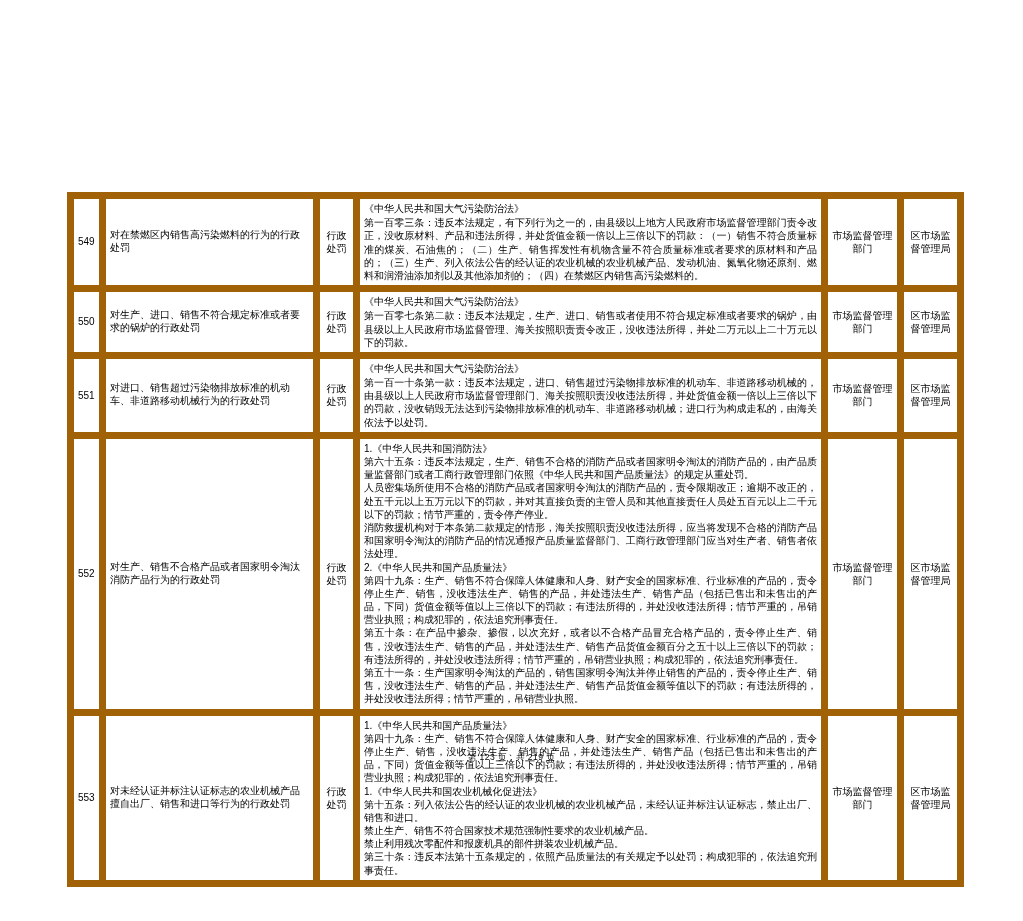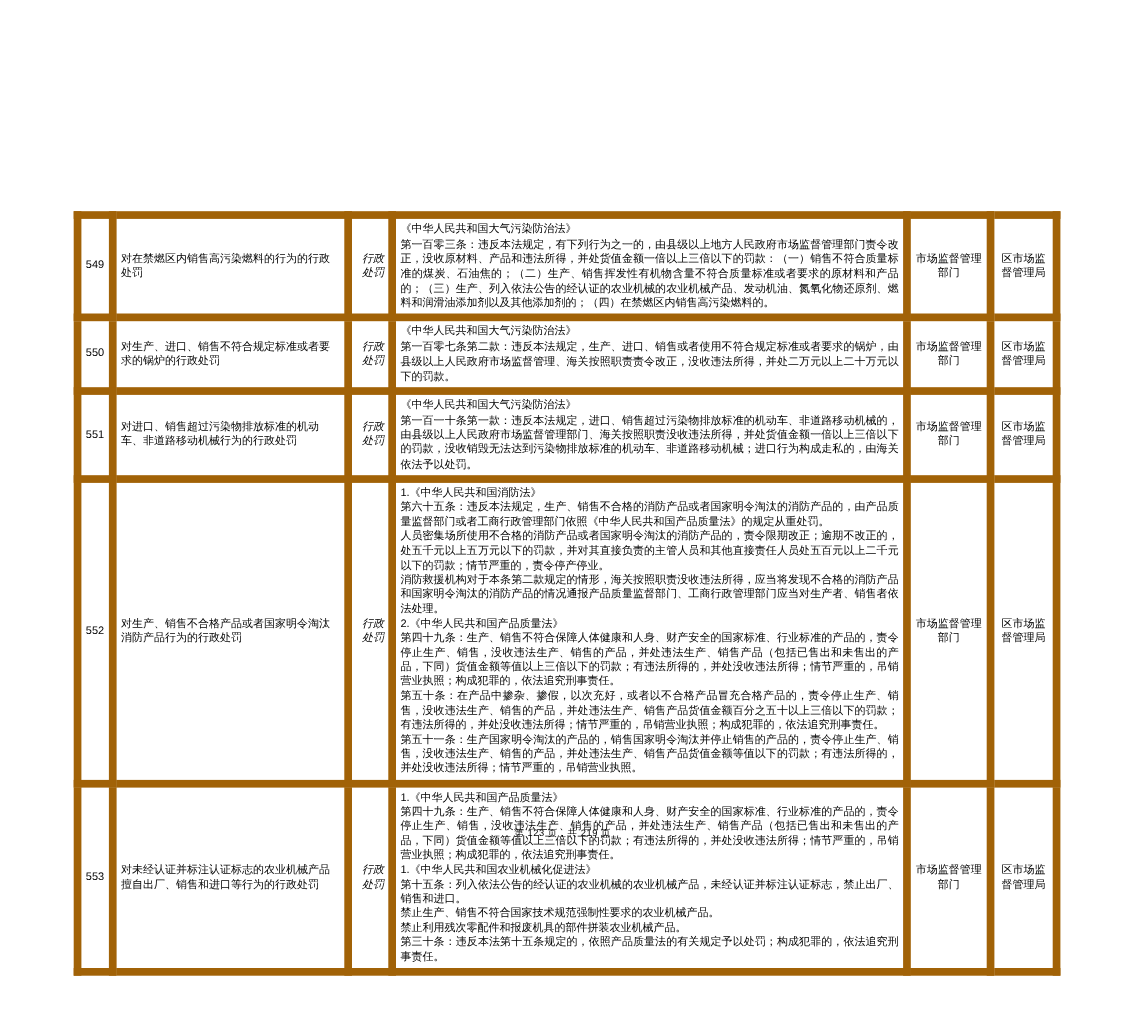--- a/index.html
+++ b/index.html
@@ -44,25 +44,25 @@
   col.c-unit  { width: 60px; }
 
   td.num {
     text-align: left;
     font-size: 7.6px;
   }
   td.item {
     text-align: left;
     font-size: 7.6px;
     line-height: 1.45;
+    font-family: Liberation Mono, monospace;
   }
   td.type {
-    text-align: right;
+    text-align: center;
     font-size: 7.6px;
-    font-style: italic;
   }
   td.basis {
     text-align: justify;
     font-size: 6.6px;
     line-height: 1.35;
     vertical-align: top;
     padding: 4px 5px;
   }
   td.org, td.unit {
     text-align: center;

